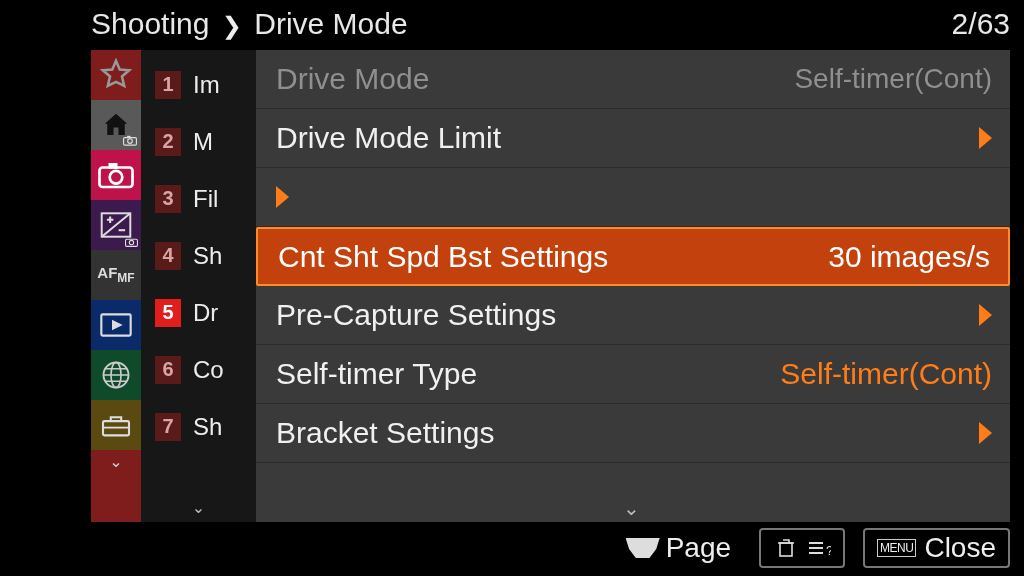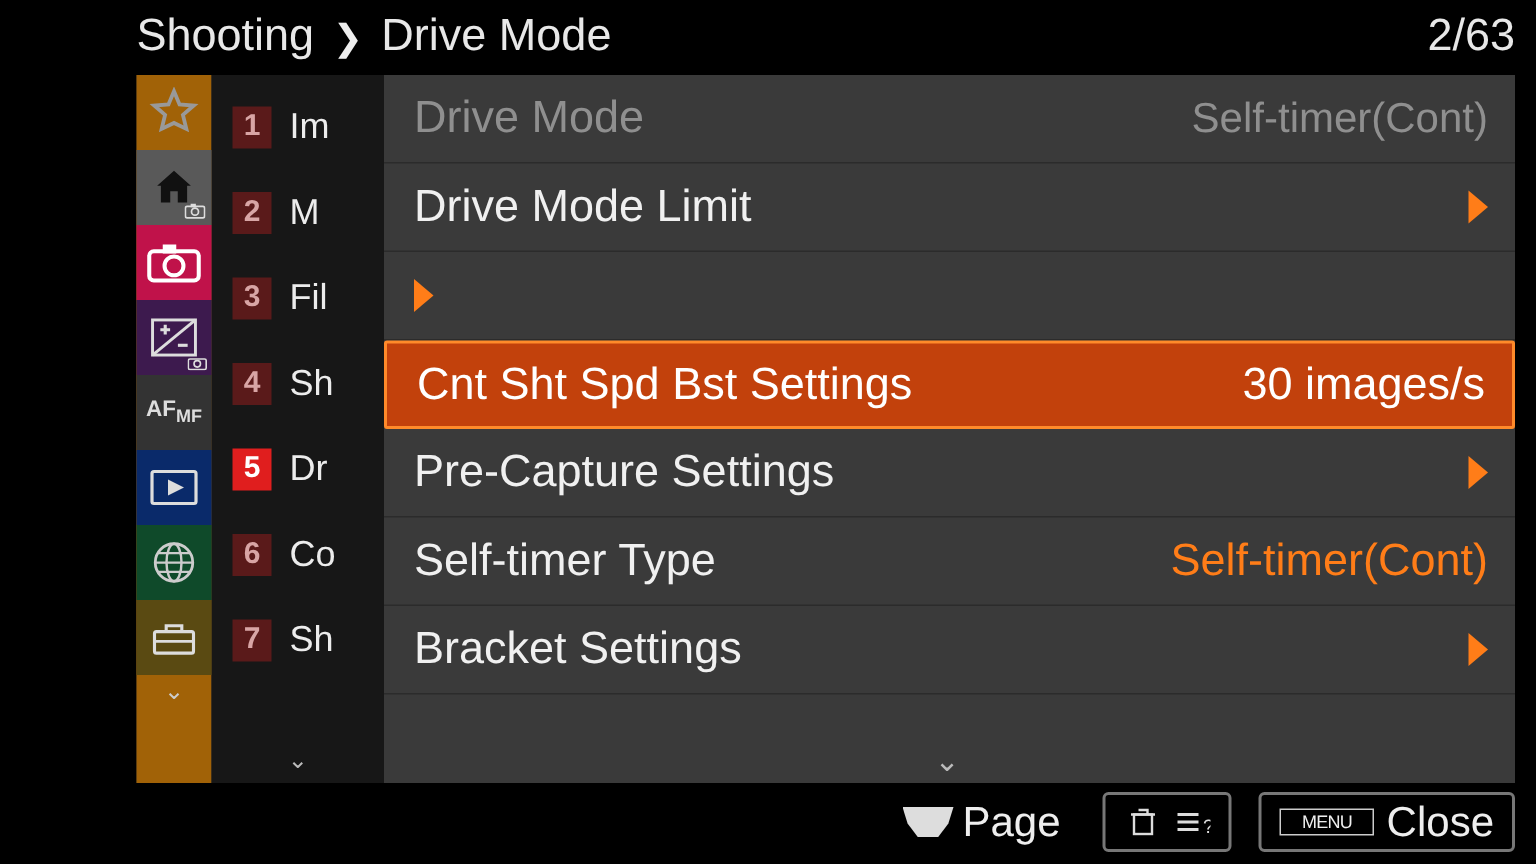--- a/index.html
+++ b/index.html
@@ -8,21 +8,21 @@
 
   
   .topbar { position: absolute; top: 4px; left: 75px; right: 30px; height: 40px; display: flex; align-items: center; justify-content: space-between; font-size: 30px; color: #e8e8e8; }
   .breadcrumb span { margin-right: 4px; }
   .chev { font-size: 24px; color: #eee; }
 
   
   .panel { position: absolute; top: 50px; left: 75px; right: 30px; bottom: 54px; background: #2f2f2f; display: flex; }
 
   
-  .iconrail { width: 50px; background: #a16207; display: flex; flex-direction: column; }
+  .iconrail { width: 50px; background: #7f1d1d; display: flex; flex-direction: column; }
   .railcell { width: 50px; height: 50px; display: flex; align-items: center; justify-content: center; position: relative; }
   .railcell.sel-home { background: #595959; }
   .railcell.sel-cam  { background: #c0124a; }
   .railcell svg { display: block; }
   .rail-chevron { width: 50px; height: 22px; display:flex; align-items:center; justify-content:center; color:#ccc; }
 
   
   .midcol { width: 115px; background: #171717; display: flex; flex-direction: column; padding-top: 6px; }
   .midrow { height: 57px; display: flex; align-items: center; gap: 12px; padding-left: 14px; overflow: hidden; white-space: nowrap; }
   .numbox { width: 26px; height: 28px; display:flex; align-items:center; justify-content:center; font-size: 20px; font-weight: bold; color: #fff; }
@@ -201,18 +201,18 @@
       <svg class="micon" viewBox="0 0 24 20">
           <rect x="6" y="5" width="12" height="13" fill="none" stroke="#ddd" stroke-width="1.6"></rect>
           <path d="M4 5h16M9 2h6v3" fill="none" stroke="#ddd" stroke-width="1.6"></path>
         </svg>
       <svg width="24" height="20" viewBox="0 0 24 20">
           <path d="M2 5h14M2 10h14M2 15h14" stroke="#ddd" stroke-width="2"></path>
           <text x="19" y="17" font-size="13" fill="#ddd">?</text>
         </svg>
     </div>
     <div class="btnbox">
-      <span class="small" style="font-size:12px; border:1px solid #ccc; padding:1px 14px; letter-spacing:-0.5px;">MENU</span>
+      <span class="small" style="font-size:12px; border:1px solid #ccc; padding:1px 2px; letter-spacing:-0.5px;">MENU</span>
       <span>Close</span>
     </div>
   </div>
 
 </div>
 
 </body></html>

